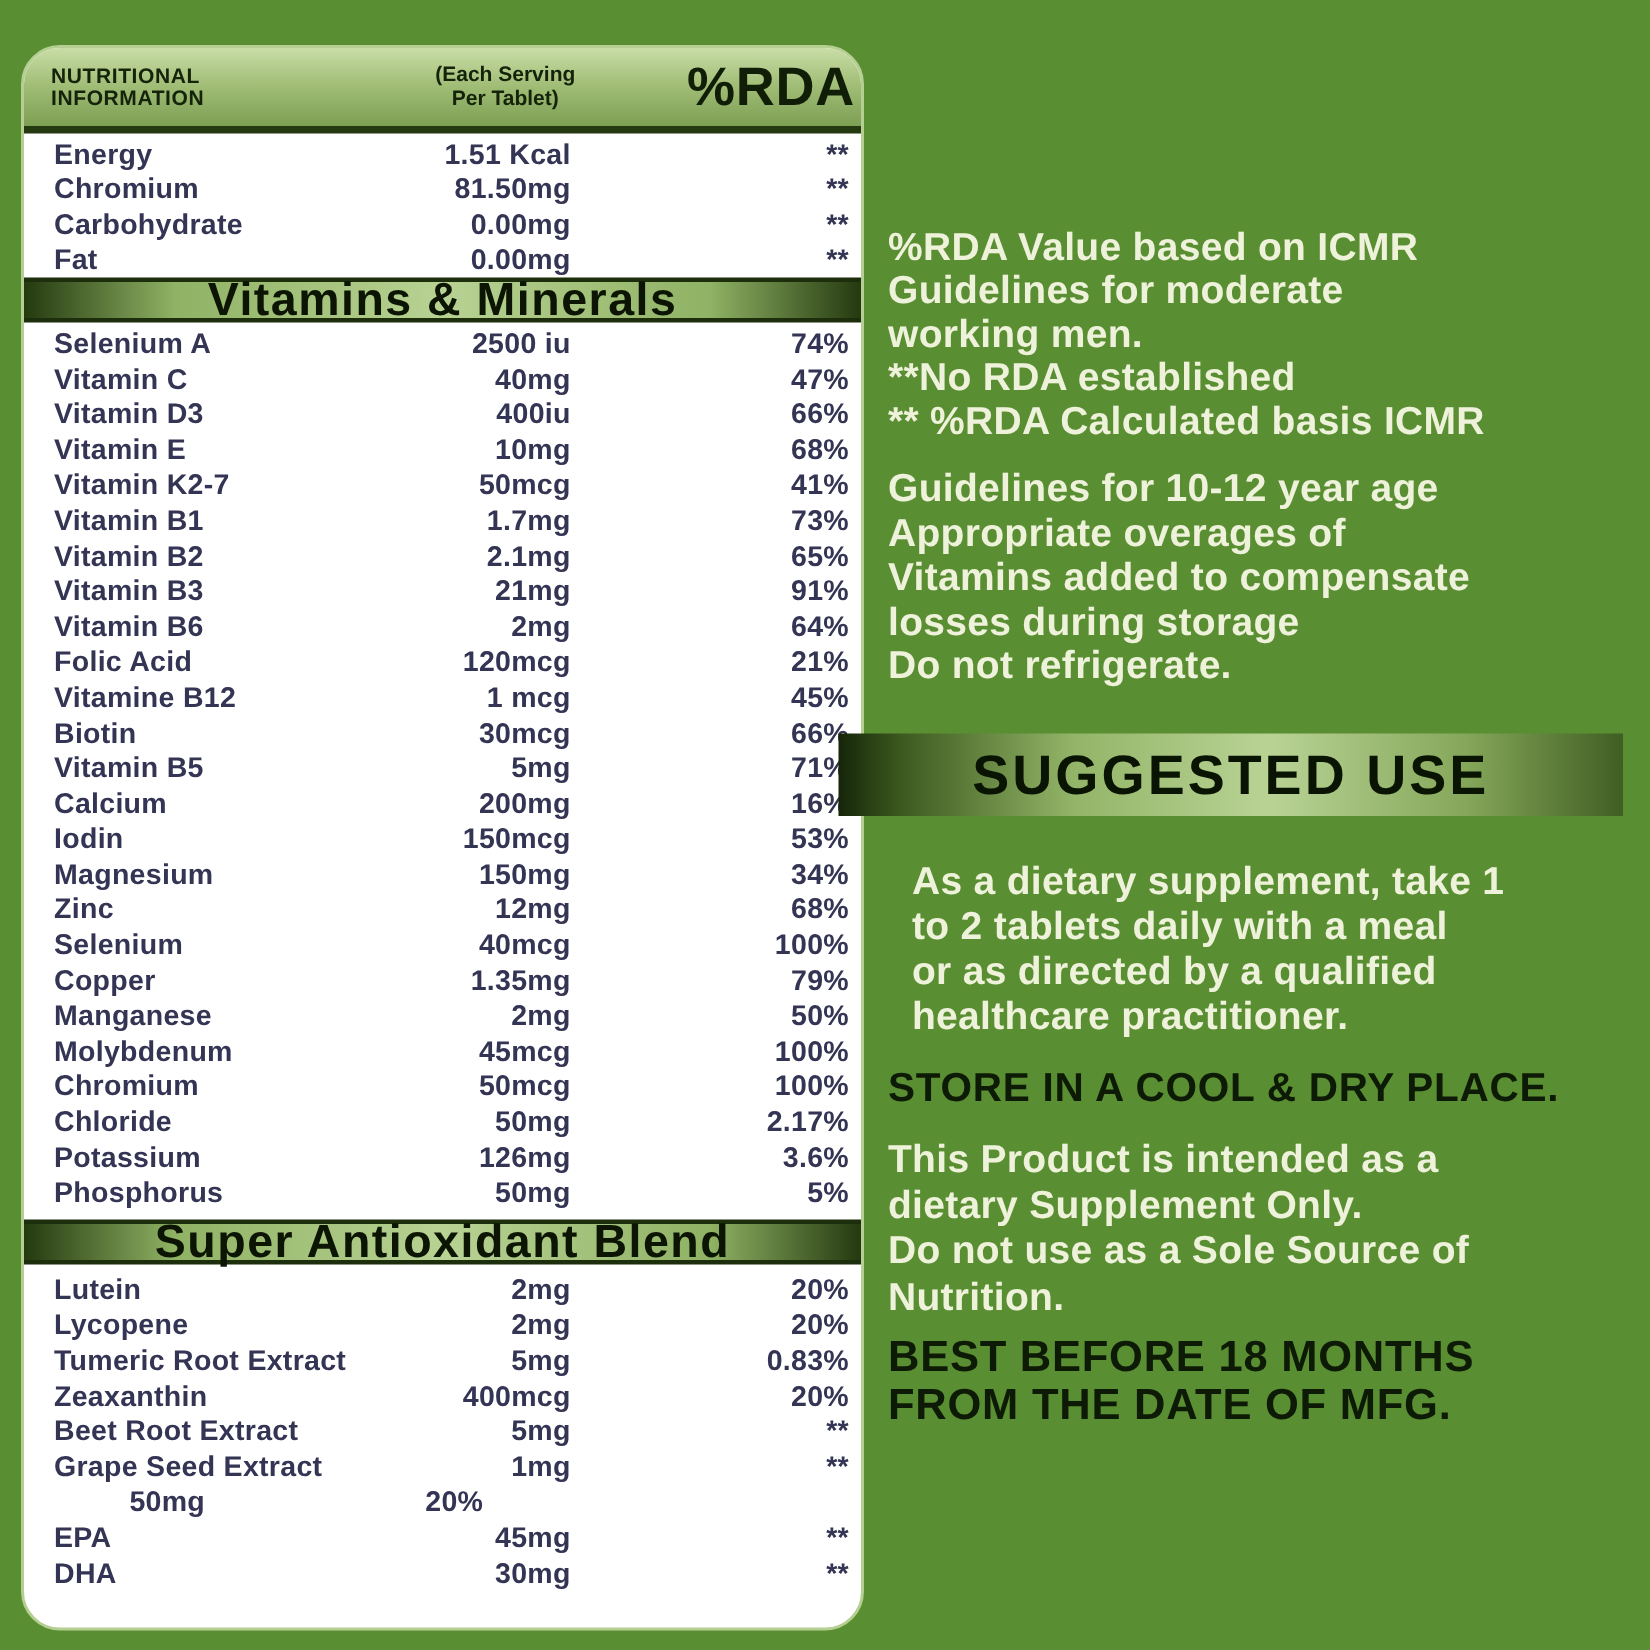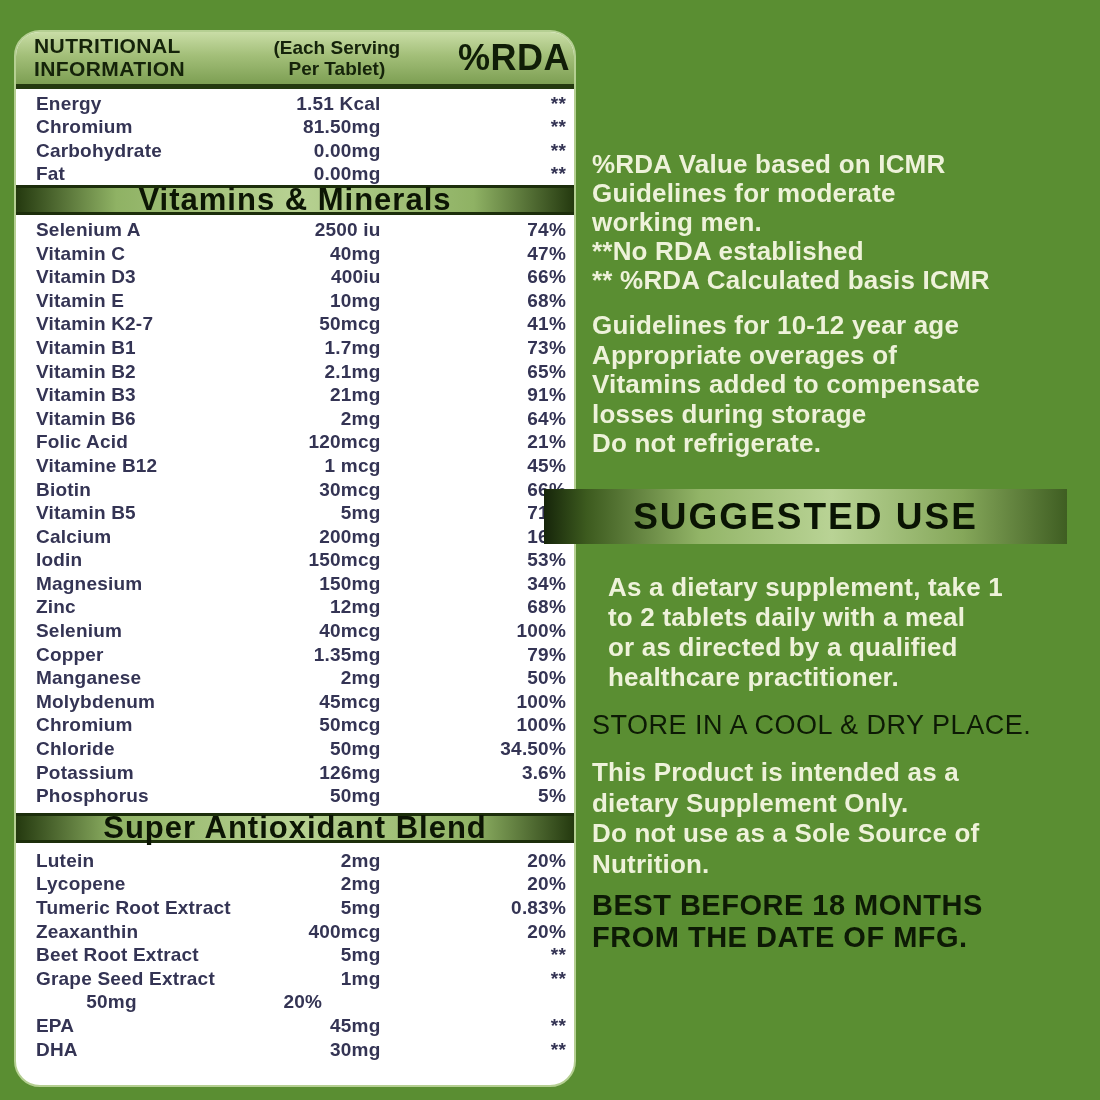--- a/index.html
+++ b/index.html
@@ -22,26 +22,26 @@
     overflow:hidden;
   }
   .panel-header {
     height:57px;
     display:flex; align-items:center;
     background:linear-gradient(180deg,#c9dda6 0%, #a3bf79 45%, #7d9f53 100%);
     border-bottom:5px solid #24390f;
   }
   .ph-col1 {
     width:44%; padding-left:18px;
-    font-size:21px; font-weight:bold; line-height:1.08;
+    font-size:14px; font-weight:bold; line-height:1.08;
     color:#15230a; letter-spacing:.4px; white-space:pre-line;
   }
   .ph-col2 {
     width:27%; text-align:center;
-    font-size:19px; font-weight:bold; line-height:1.12;
+    font-size:14px; font-weight:bold; line-height:1.12;
     color:#15230a; white-space:pre-line;
   }
   .ph-col3 {
     flex:1; text-align:right; padding-right:4px;
     font-size:36px; font-weight:800; color:#101d07; letter-spacing:.5px;
   }
   .rows { padding:2px 8px 0 20px; }
   .row {
     display:flex; align-items:flex-end; height:23.6px;
     font-size:19px; font-weight:bold; color:#343454; letter-spacing:.2px;
@@ -62,28 +62,28 @@
   .rnote {
     position:absolute; left:592px; width:500px;
     font-weight:bold; color:#eef2da;
     font-size:26px; line-height:29px;
     white-space:pre-line; letter-spacing:.2px;
   }
   .note-rda   { top:150px; }
   .note-guide { top:311px; line-height:29.5px; }
 
   .su-banner {
-    position:absolute; left:544px; top:489px; width:523px; height:55px;
+    position:absolute; left:559px; top:489px; width:523px; height:55px;
     display:flex; align-items:center; justify-content:center;
     background:linear-gradient(90deg,#16250a 0%, #3c5a1e 8%, #93b568 30%, #b9d395 55%, #85a75a 80%, #3f5e22 100%);
     font-size:37px; font-weight:800; color:#0a1403; letter-spacing:2px;
   }
   .note-use { top:572px; line-height:30px;margin-left:16px; }
   .note-storage {
-    top:710px; font-size:27px; font-weight:400; color:#0d1a05;
+    top:710px; font-size:27px; font-weight:700; color:#0d1a05;
     letter-spacing:.5px; line-height:30px;
   }
   .note-disclaimer { top:757px; line-height:30.5px; }
   .note-best {
     top:890px; font-size:29px; font-weight:800; color:#0d1a05;
     line-height:31.5px; letter-spacing:.5px;
   }
 </style>
 </head>
 <body>
@@ -232,21 +232,21 @@
         <span class="c-rda">100%</span>
       </div>
         <div class="row">
         <span class="c-name">Chromium</span>
         <span class="c-amt">50mcg</span>
         <span class="c-rda">100%</span>
       </div>
         <div class="row">
         <span class="c-name">Chloride</span>
         <span class="c-amt">50mg</span>
-        <span class="c-rda">34.50%</span>
+        <span class="c-rda">2.17%</span>
       </div>
         <div class="row">
         <span class="c-name">Potassium</span>
         <span class="c-amt">126mg</span>
         <span class="c-rda">3.6%</span>
       </div>
         <div class="row">
         <span class="c-name">Phosphorus</span>
         <span class="c-amt">50mg</span>
         <span class="c-rda">5%</span>

